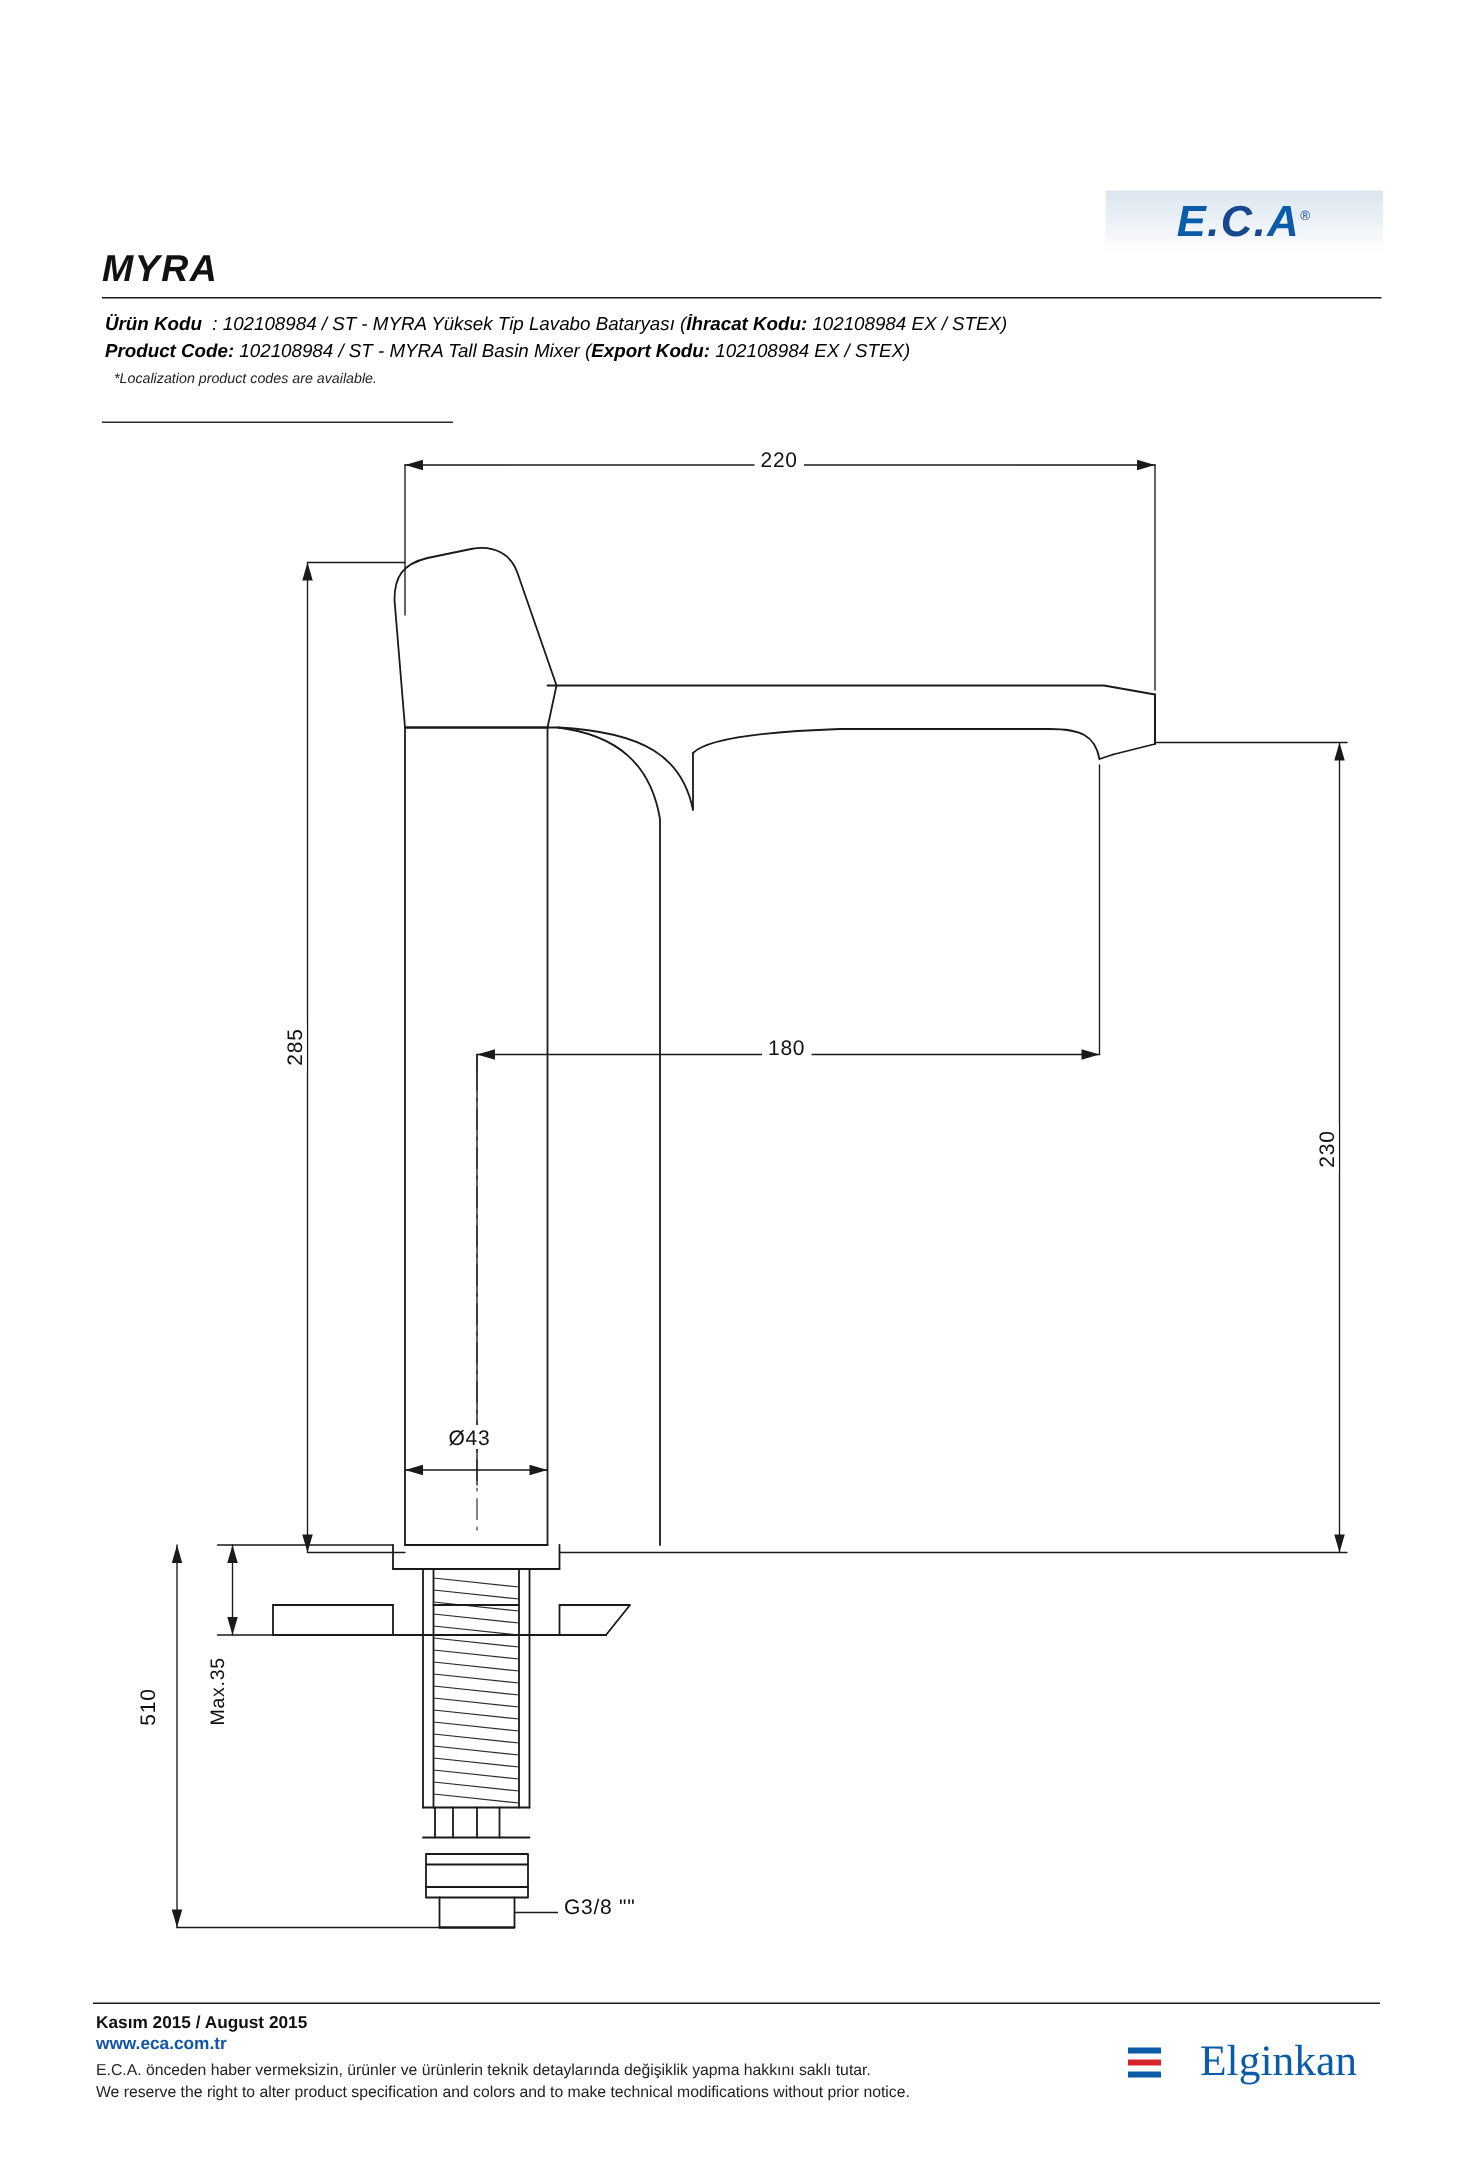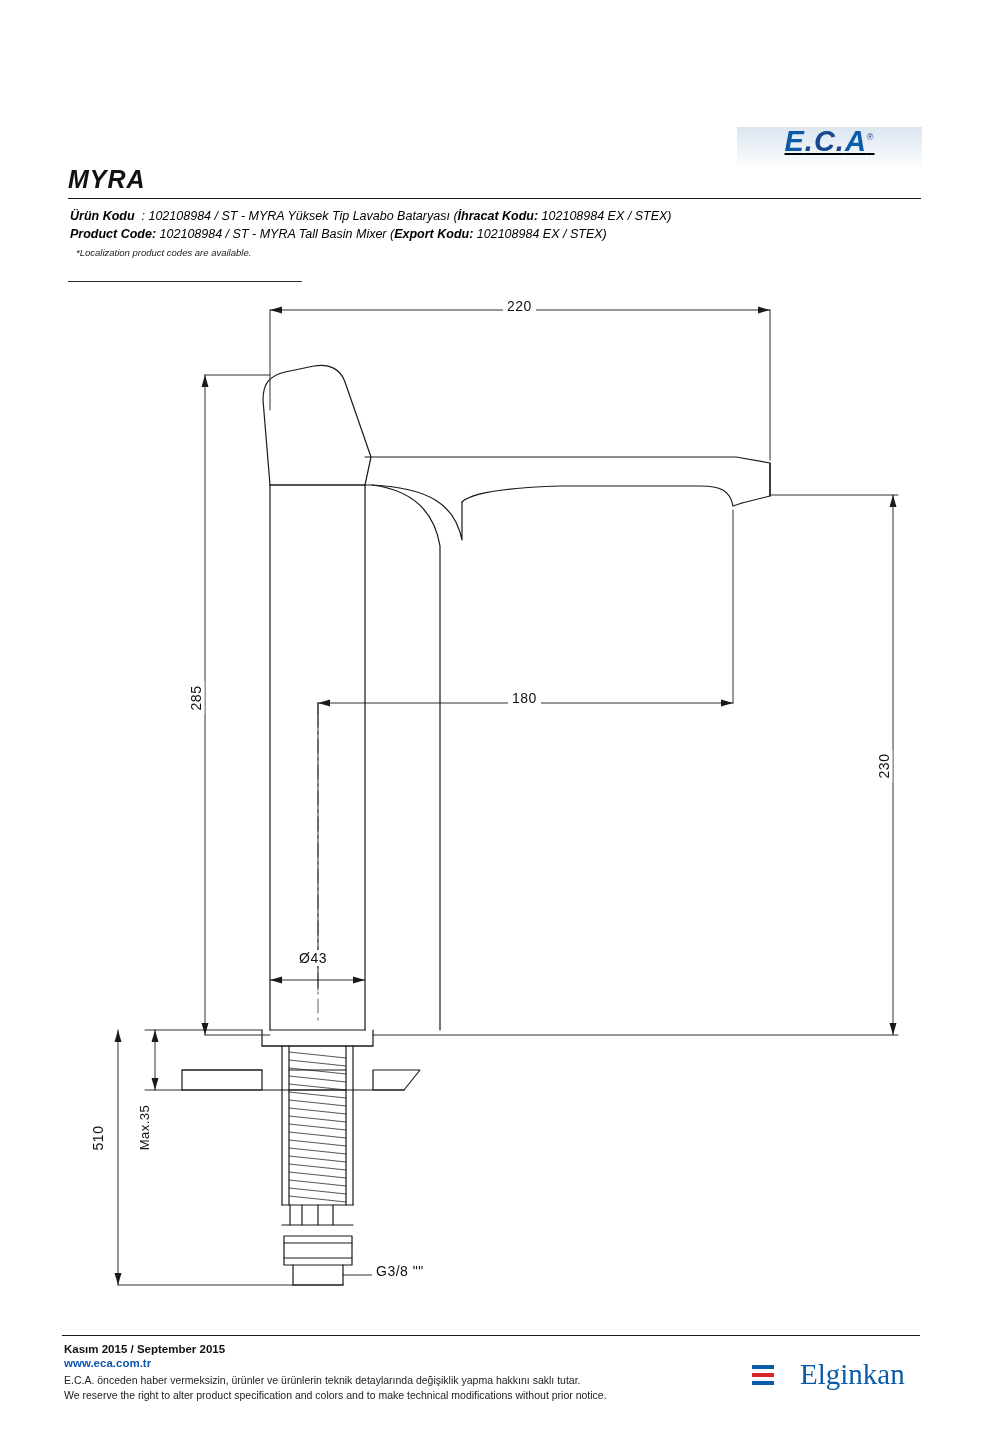--- a/index.html
+++ b/index.html
@@ -25,22 +25,22 @@
   
   .logo-box {
     position: absolute;
     left: 737px;
     top: 127px;
     width: 185px;
     height: 42px;
     background: linear-gradient(to bottom, #dce6f0 0%, #eaf0f6 45%, #ffffff 100%);
     border: 0;
     display: flex;
+    align-items: center;
     justify-content: center;
-    text-decoration: underline;
   }
   .logo-text {
     font-family: "Liberation Sans", sans-serif;
     font-weight: bold;
     font-style: italic;
     font-size: 29px;
     letter-spacing: 1px;
     color: #0a5ca8;
     line-height: 1;
   }
@@ -372,21 +372,21 @@
     <div class="dim vert" style="left:868px; top:468px;">230</div>
     <div class="dim" style="left:295px; top:660px;">Ø43</div>
     <div class="dim vert" style="left:118px; top:830px; font-size:13px;">Max.35</div>
     <div class="dim vert" style="left:82px; top:840px;">510</div>
     <div class="dim" style="left:372px; top:973px;">G3/8 ""</div>
   </div>
 
   <div class="hr-bottom"></div>
 
   <div class="footer-left">
-    <div class="f-date">Kasım 2015 / September 2015</div>
+    <div class="f-date">Kasım 2015 / August 2015</div>
     <div class="f-url">www.eca.com.tr</div>
     <div class="f-note">E.C.A. önceden haber vermeksizin, ürünler ve ürünlerin teknik detaylarında değişiklik yapma hakkını saklı tutar.</div>
     <div class="f-note">We reserve the right to alter product specification and colors and to make technical modifications without prior notice.</div>
   </div>
 
   <div class="footer-right">
     <span class="elg-mark">
       <i></i>
       <i class="red"></i>
       <i></i>

